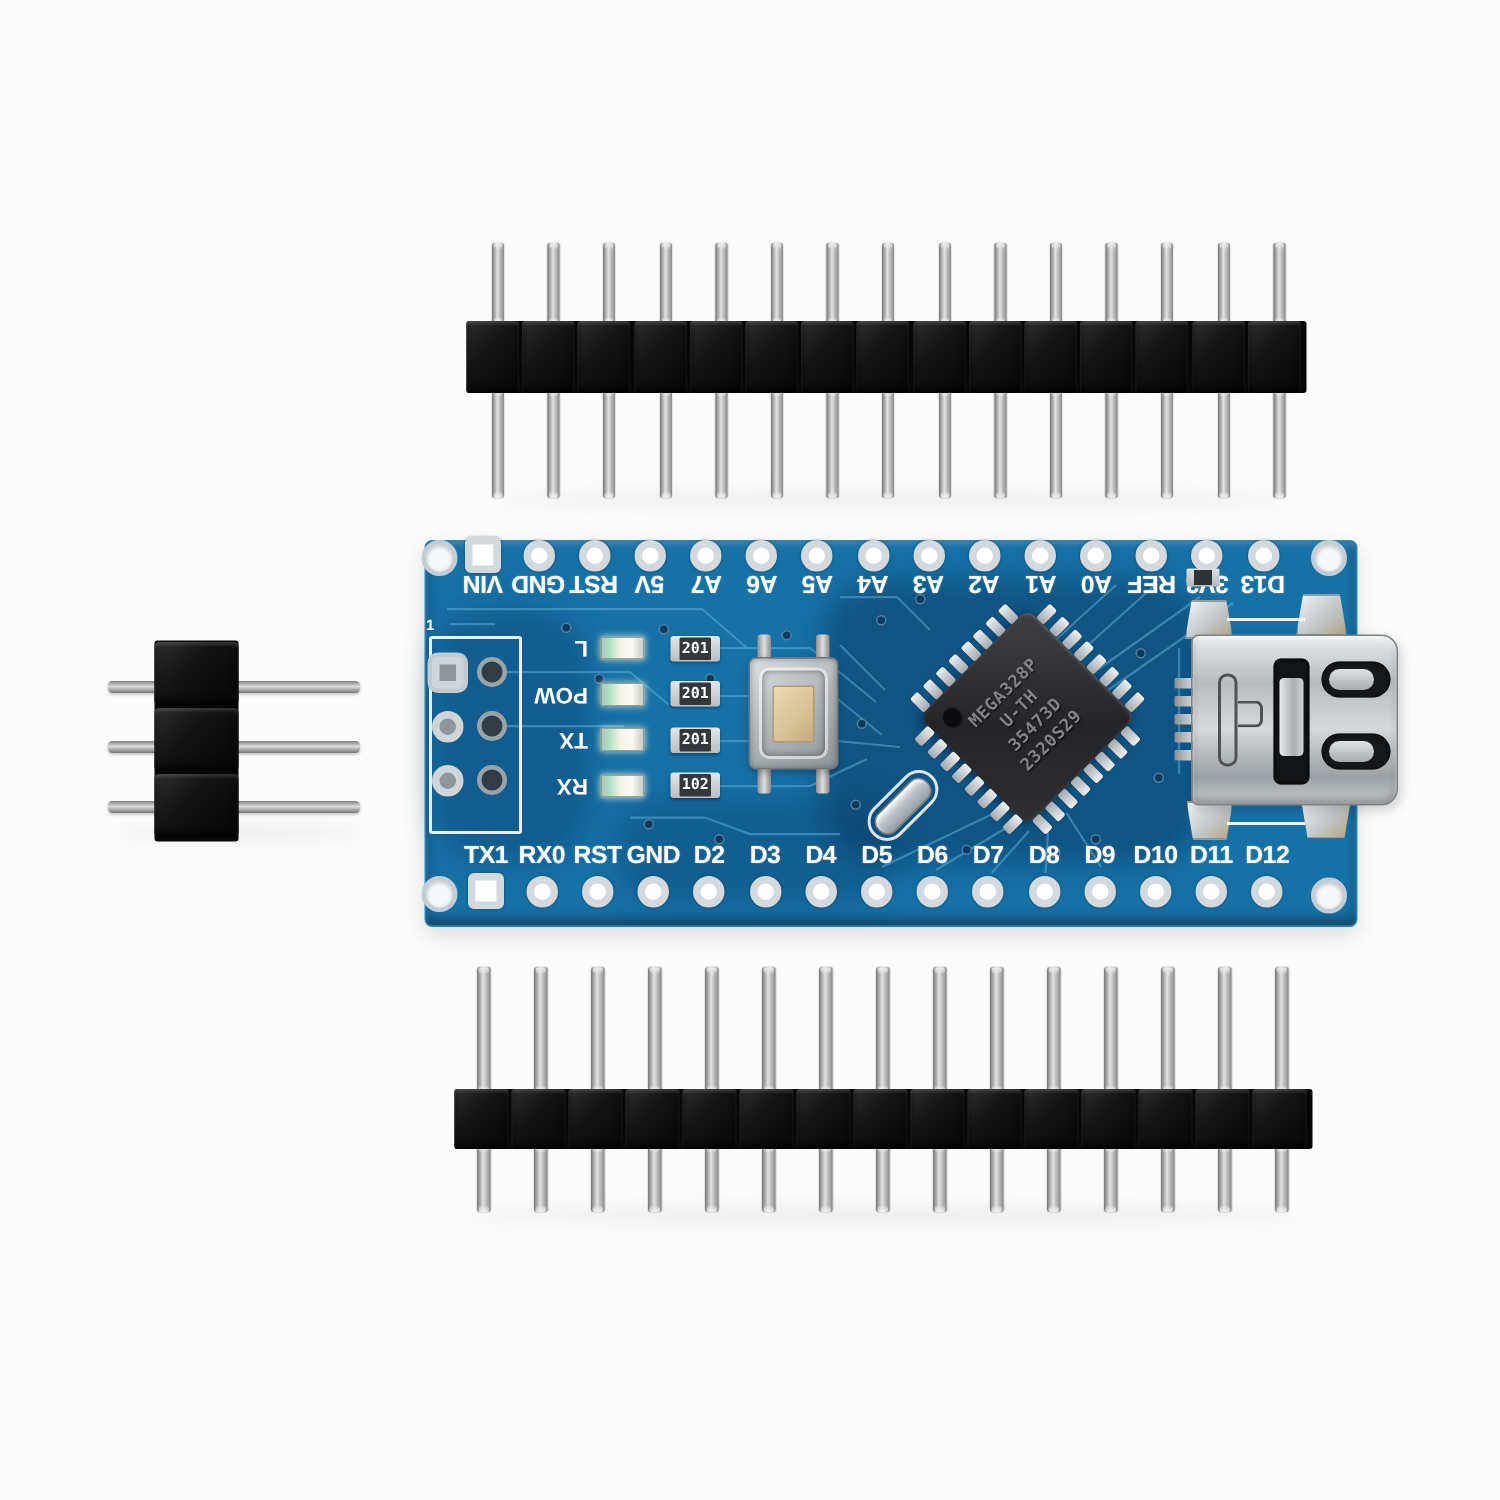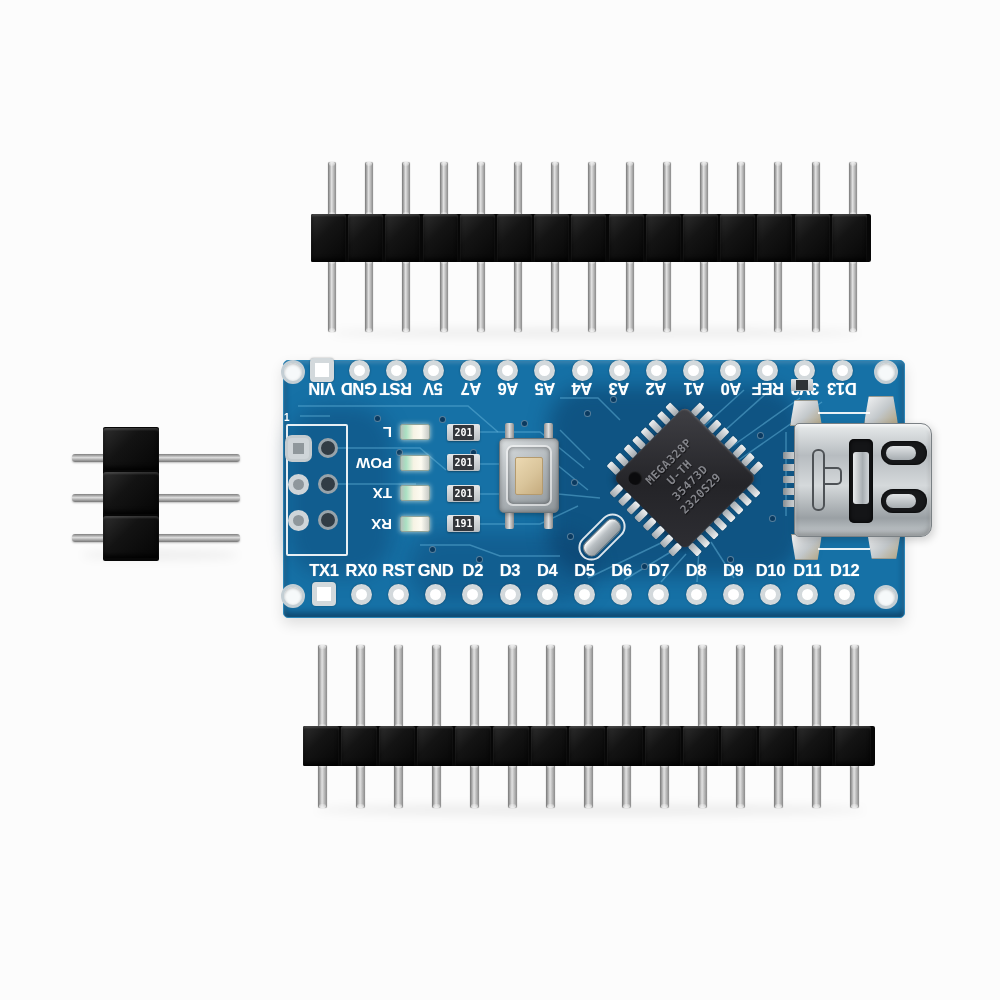--- a/index.html
+++ b/index.html
@@ -398,21 +398,21 @@
     <div class="res" style="--i: 0;">
         <span>201</span>
       </div>
       <div class="res" style="--i: 1;">
         <span>201</span>
       </div>
       <div class="res" style="--i: 2;">
         <span>201</span>
       </div>
       <div class="res" style="--i: 3;">
-        <span>191</span>
+        <span>102</span>
       </div>
   </div>
 
   <div>
     <div class="btn-leg" style="left:505px;top:423px;"></div>
     <div class="btn-leg" style="left:544px;top:423px;"></div>
     <div class="btn-leg" style="left:505px;top:510px;"></div>
     <div class="btn-leg" style="left:544px;top:510px;"></div>
     <div class="abs btn-body">
       <div class="btn-ring"></div>

